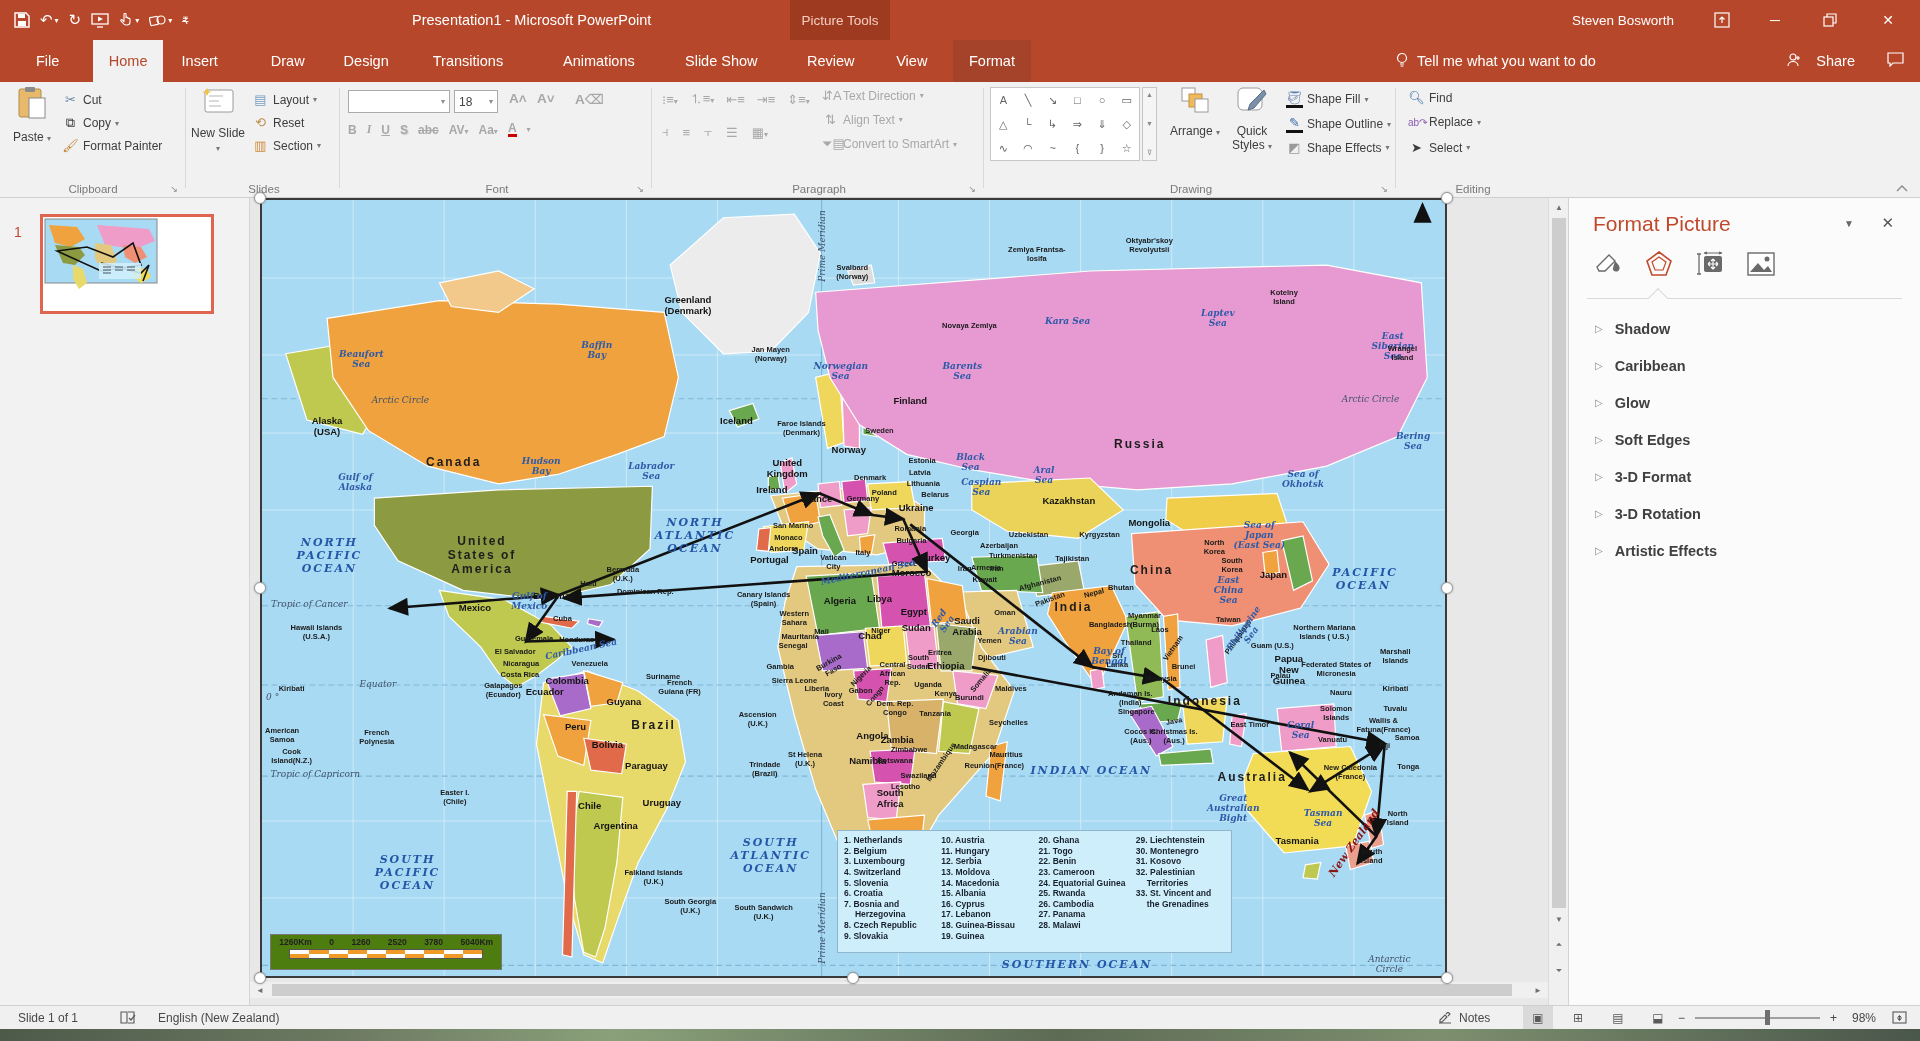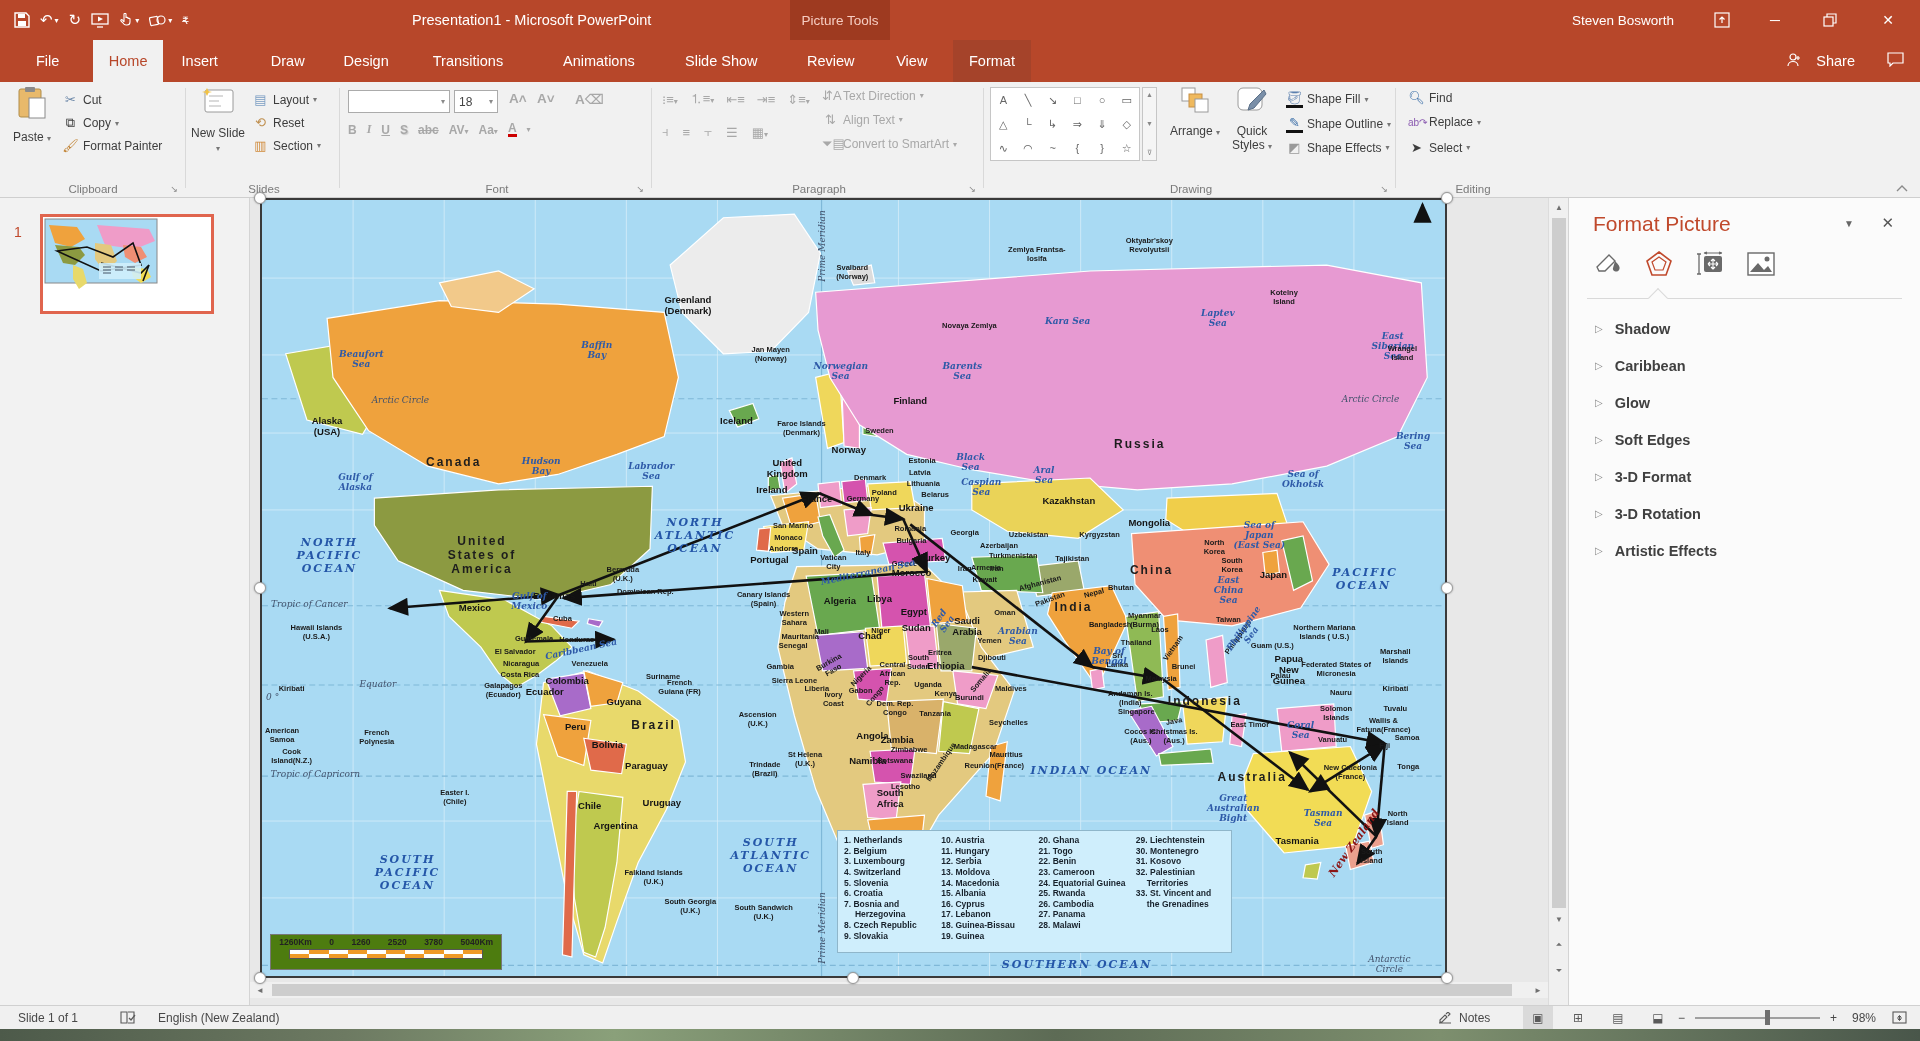--- a/index.html
+++ b/index.html
@@ -151,20 +151,29 @@
       <div class="rtab" style="left: 165.6px;">Insert</div>
       <div class="rtab" style="left: 254.8px;">Draw</div>
       <div class="rtab" style="left: 327.6px;">Design</div>
       <div class="rtab" style="left: 416.8px;">Transitions</div>
       <div class="rtab" style="left: 547px;">Animations</div>
       <div class="rtab" style="left: 669px;">Slide Show</div>
       <div class="rtab" style="left: 791px;">Review</div>
       <div class="rtab" style="left: 880.2px;">View</div>
       <div class="rtab contextual" style="left: 953px;">Format</div>
     </div>
+  <div id="tellme">
+    <span>
+      <svg width="14" height="16" viewBox="0 0 14 16">
+          <circle cx="7" cy="6" r="4.5" fill="none" stroke="#fff" stroke-width="1.2"></circle>
+          <path d="M5 12h4M5.5 14h3" stroke="#fff" stroke-width="1.2"></path>
+        </svg>
+    </span>
+    <span>Tell me what you want to do</span>
+  </div>
   <div id="share-area">
     <span>
       <svg width="16" height="15" viewBox="0 0 16 15">
           <circle cx="7" cy="5" r="3" fill="none" stroke="#fff" stroke-width="1.2"></circle>
           <path d="M2 14c0-3 2.5-4.5 5-4.5S12 11 12 14" fill="none" stroke="#fff" stroke-width="1.2"></path>
           <path d="M12 4v4M10 6h4" stroke="#fff" stroke-width="1.2"></path>
         </svg>
     </span>
     <span>Share</span>
     <span style="margin-left:18px;">

